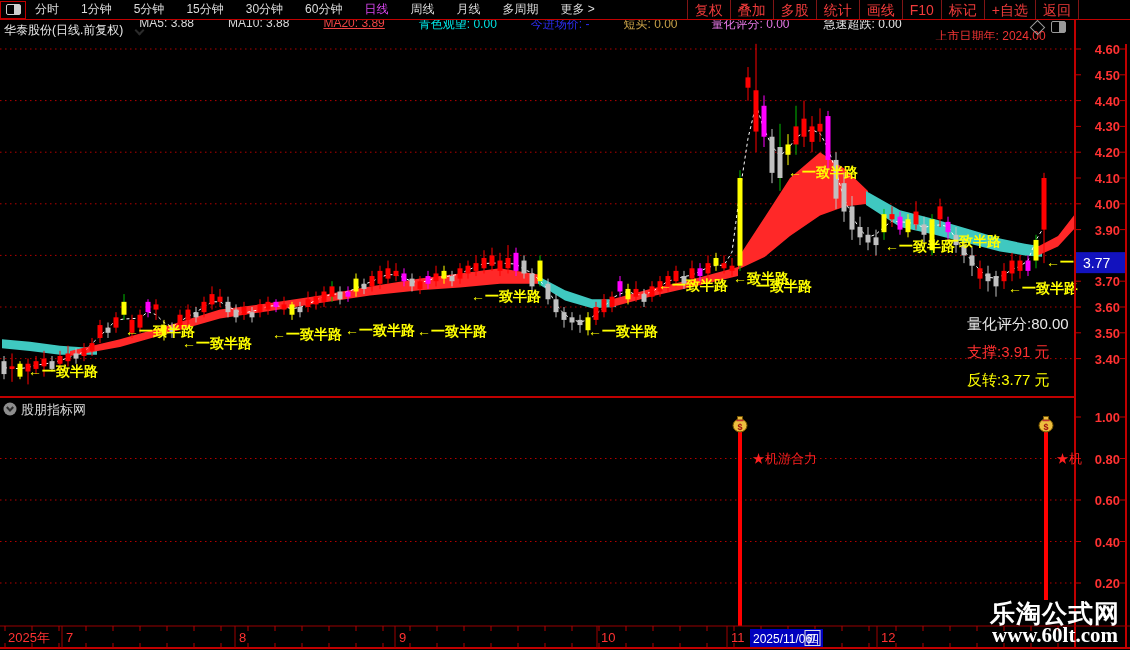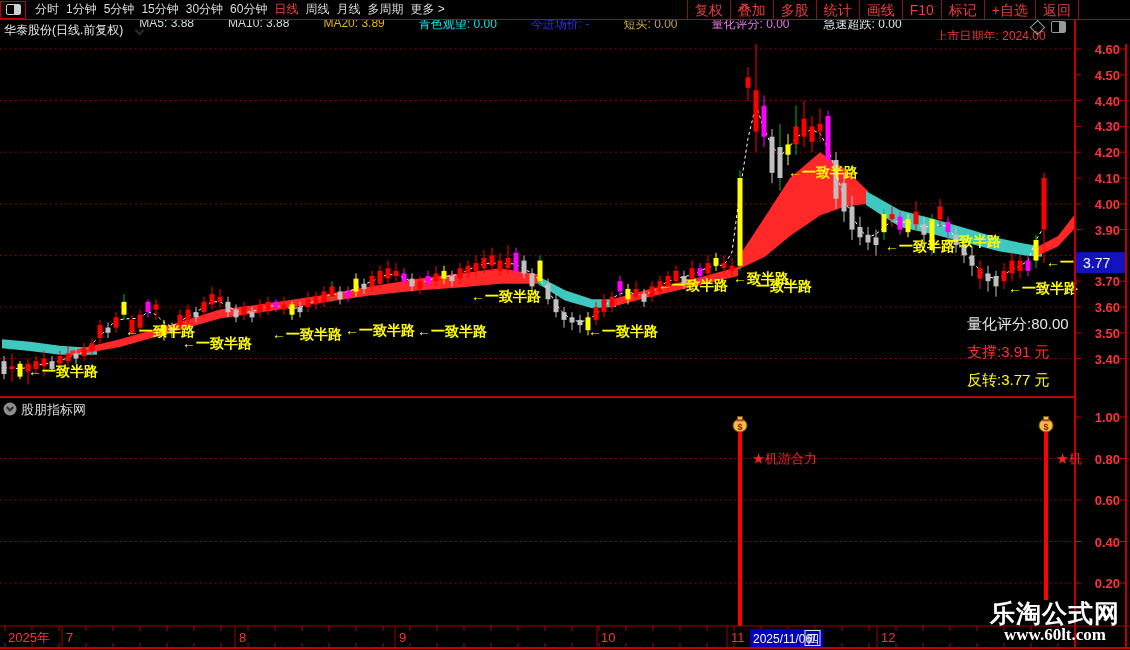--- a/index.html
+++ b/index.html
@@ -4,43 +4,43 @@
 <style>
   html,body{margin:0;padding:0;background:#000;}
   body{width:1130px;height:650px;position:relative;overflow:hidden;
        font-family:"Liberation Sans", sans-serif;}
   #topbar{position:absolute;left:0;top:0;width:1130px;height:19px;background:#000;
           border-bottom:1px solid #C00000;display:flex;align-items:center;z-index:5;}
   #corner-box{width:26px;height:18px;border:1px solid #C00000;box-sizing:border-box;
               display:flex;align-items:center;justify-content:center;flex:0 0 auto;}
   .split-icon{width:13px;height:9px;border:1px solid #CFCFCF;border-radius:2px;position:relative;}
   .split-icon::after{content:"";position:absolute;right:0;top:0;width:6px;height:100%;background:#CFCFCF;}
-  #period-nav{display:flex;gap:7px;margin-left:9px;color:#DCDCDC;font-size:12px;white-space:nowrap;}
+  #period-nav{display:flex;gap:22px;margin-left:9px;color:#DCDCDC;font-size:12px;white-space:nowrap;}
   #period-nav .item{cursor:default;}
-  #period-nav .active{color:#ef4444;}
+  #period-nav .active{color:#d946ef;}
   #right-menu{position:absolute;right:51px;top:0;height:19px;display:flex;z-index:6;}
   #right-menu .cell{border-left:1px solid #801515;border-right:1px solid #801515;margin-left:-1px;
                     color:#F03B3B;font-size:14px;padding:2px 7px 0 7px;white-space:nowrap;}
   #infobar{position:absolute;left:0;top:20px;width:1075px;height:20px;display:flex;
            align-items:center;font-size:12px;white-space:nowrap;z-index:5;overflow:hidden;}
   #infobar .seg{margin-right:8px;}
   #infobar .title{color:#E8E8E8;margin-left:4px;}
   .chev-circle{display:inline-block;width:13px;height:13px;border-radius:50%;background:#8E8E8E;
                position:relative;vertical-align:-2px;margin:0 6px 0 2px;}
   .chev-circle::after{content:"";position:absolute;left:3px;top:3px;width:5px;height:5px;
                border-right:2px solid #2b2b2b;border-bottom:2px solid #2b2b2b;transform:rotate(45deg);}
   #bar-icons{position:absolute;left:1032px;top:21px;display:flex;gap:8px;align-items:center;z-index:6;}
   .diamond{width:9px;height:9px;border:1px solid #9a9a9a;transform:rotate(45deg);}
   .split2{width:13px;height:10px;border:1px solid #9a9a9a;border-radius:2px;position:relative;}
   .split2::after{content:"";position:absolute;right:0;top:0;width:6px;height:100%;background:#9a9a9a;}
   svg{position:absolute;left:0;top:0;z-index:1;}
   svg text{font-family:"Liberation Sans", sans-serif;}
   #watermark{position:absolute;left:980px;top:600px;width:150px;text-align:center;z-index:8;color:#FFF;}
   #wm1{font-size:25px;font-weight:bold;letter-spacing:1px;line-height:26px;}
-  #wm2{font-size:17px;font-weight:bold;font-family:"Liberation Serif", serif;line-height:18px;}
+  #wm2{font-size:21px;font-weight:bold;font-family:"Liberation Serif", serif;line-height:18px;}
 </style>
 </head>
 <body>
 
 <div id="topbar">
   <div id="corner-box">
     <span class="split-icon"></span>
   </div>
   <div id="period-nav">
       <span class="item">分时</span>
@@ -67,21 +67,21 @@
       <span class="cell">返回</span>
     </div>
 </div>
 
 <div id="infobar">
   <span class="title seg">华泰股份(日线.前复权)</span>
   <span class="chev-circle"></span>
   <span id="info-fields" style="display:flex;gap:26px;">
       <span class="seg" style="color: rgb(216, 216, 216);">MA5: 3.88</span>
       <span class="seg" style="color: rgb(216, 216, 216);">MA10: 3.88</span>
-      <span class="seg" style="color: #eab308;">MA20: 3.89</span>
+      <span class="seg" style="color: #ef4444; text-decoration: underline;">MA20: 3.89</span>
       <span class="seg" style="color: rgb(0, 229, 229);">青色观望: 0.00</span>
       <span class="seg" style="color: rgb(44, 44, 240);">今进场价: -</span>
       <span class="seg" style="color: rgb(201, 163, 73);">短买: 0.00</span>
       <span class="seg" style="color: rgb(230, 120, 230);">量化评分: 0.00</span>
       <span class="seg" style="color: rgb(232, 232, 232);">急速超跌: 0.00</span>
       <span class="seg" style="color: rgb(240, 52, 52); margin-top: 12px;">上市日期年: 2024.00</span>
       <span class="seg" style="color: rgb(255, 48, 255); margin-left: 28px;">月: 4.00</span>
       <span class="seg" style="color: rgb(255, 255, 48);">日: 9.00</span>
     </span>
 </div>

